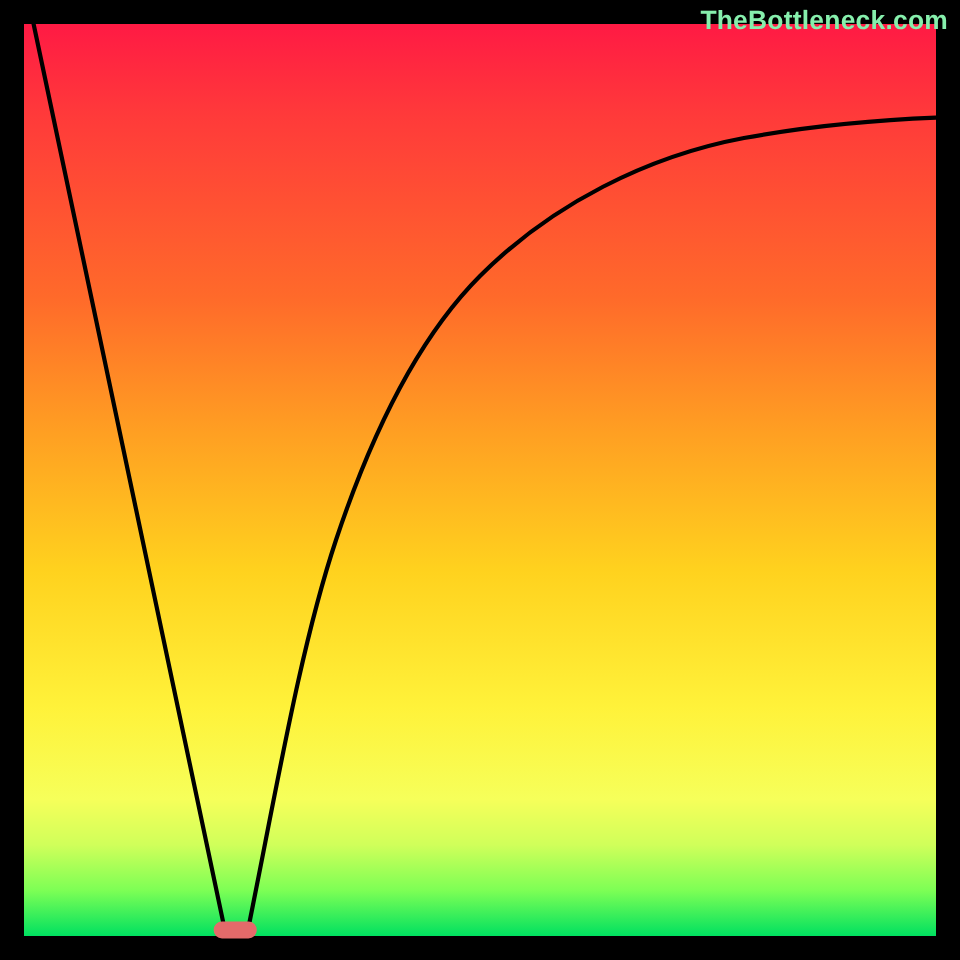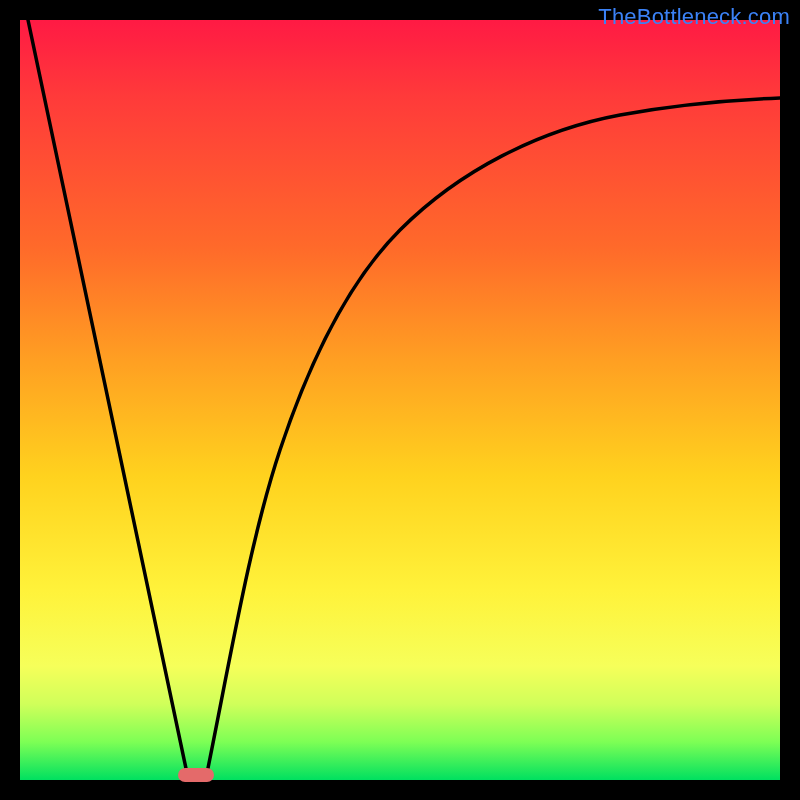--- a/index.html
+++ b/index.html
@@ -33,23 +33,23 @@
       #f6ff5a 85%,
       #d0ff5a 90%,
       #7dff55 95%,
       #00e060 100%
     );
   }
   .watermark {
     position: absolute;
     top: 4px;
     right: 10px;
-    color: #3b82f6;
+    color: #86efac;
     font-size: 22px;
-    font-weight: 400;
+    font-weight: 700;
     letter-spacing: 0.2px;
     user-select: none;
   }
   .curve-svg {
     position: absolute;
     left: 20px;
     top: 20px;
     width: 760px;
     height: 760px;
   }

